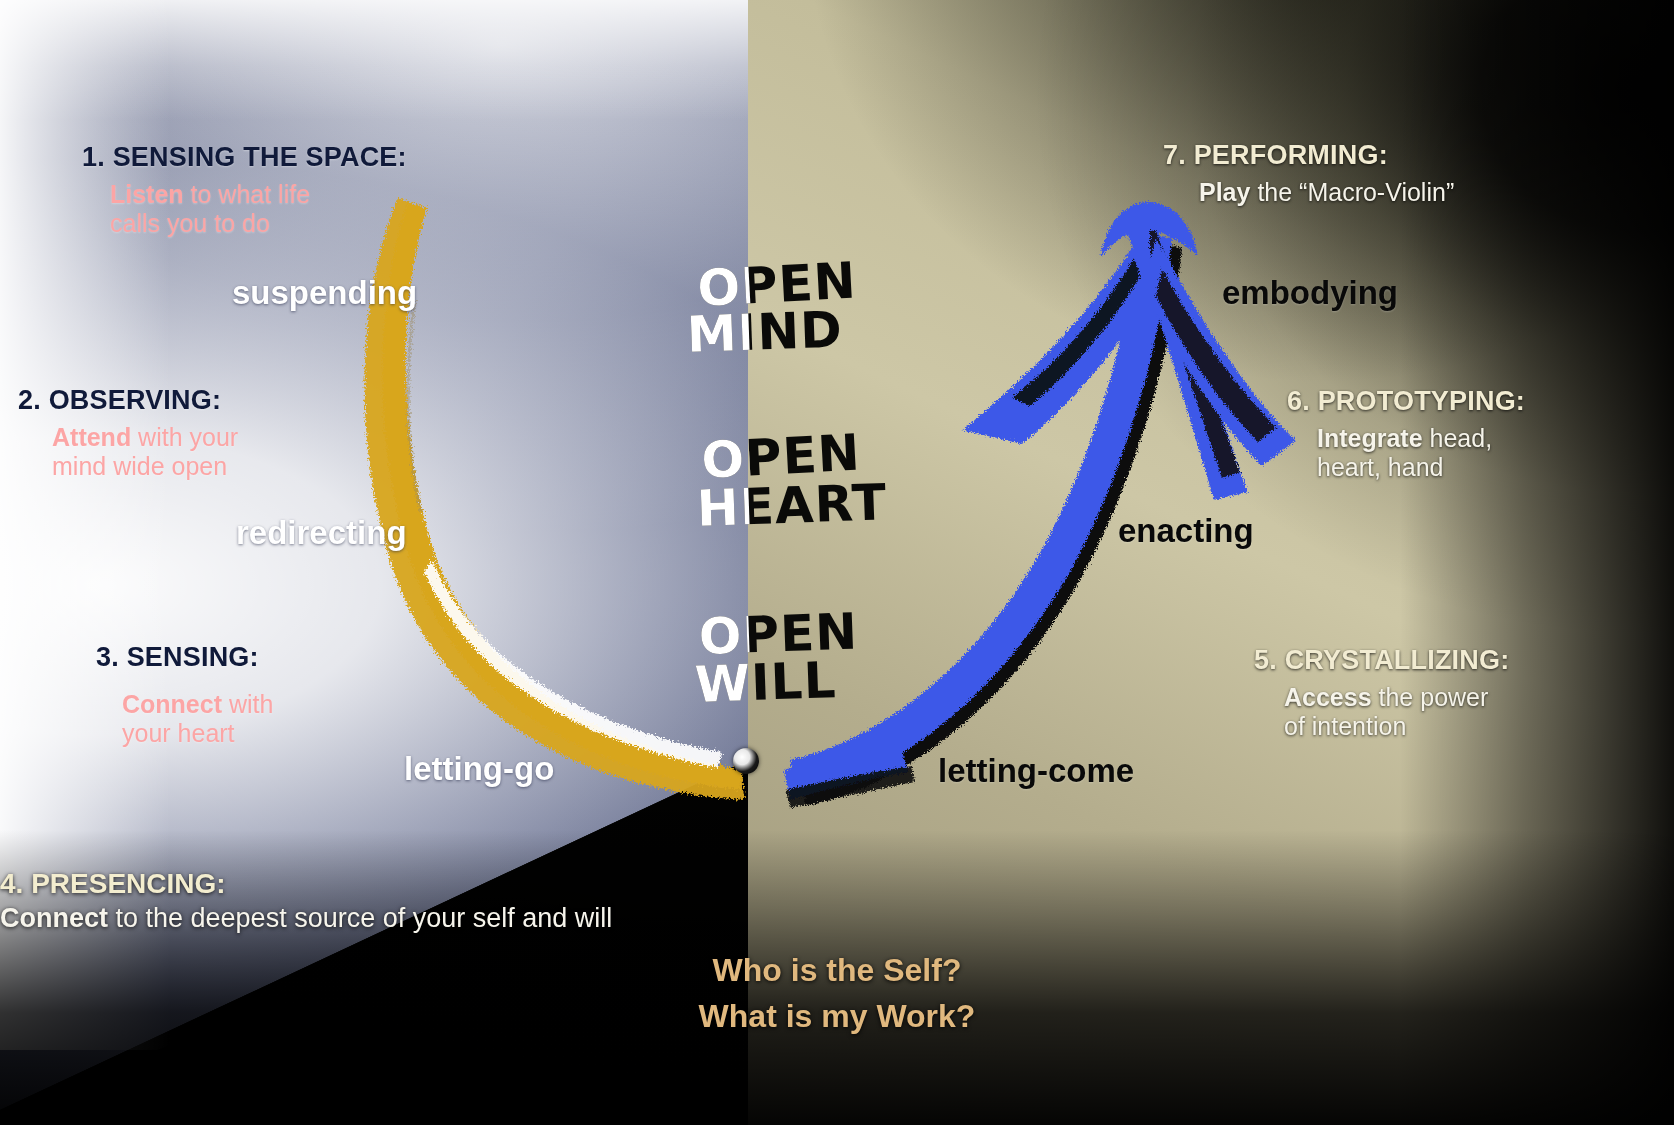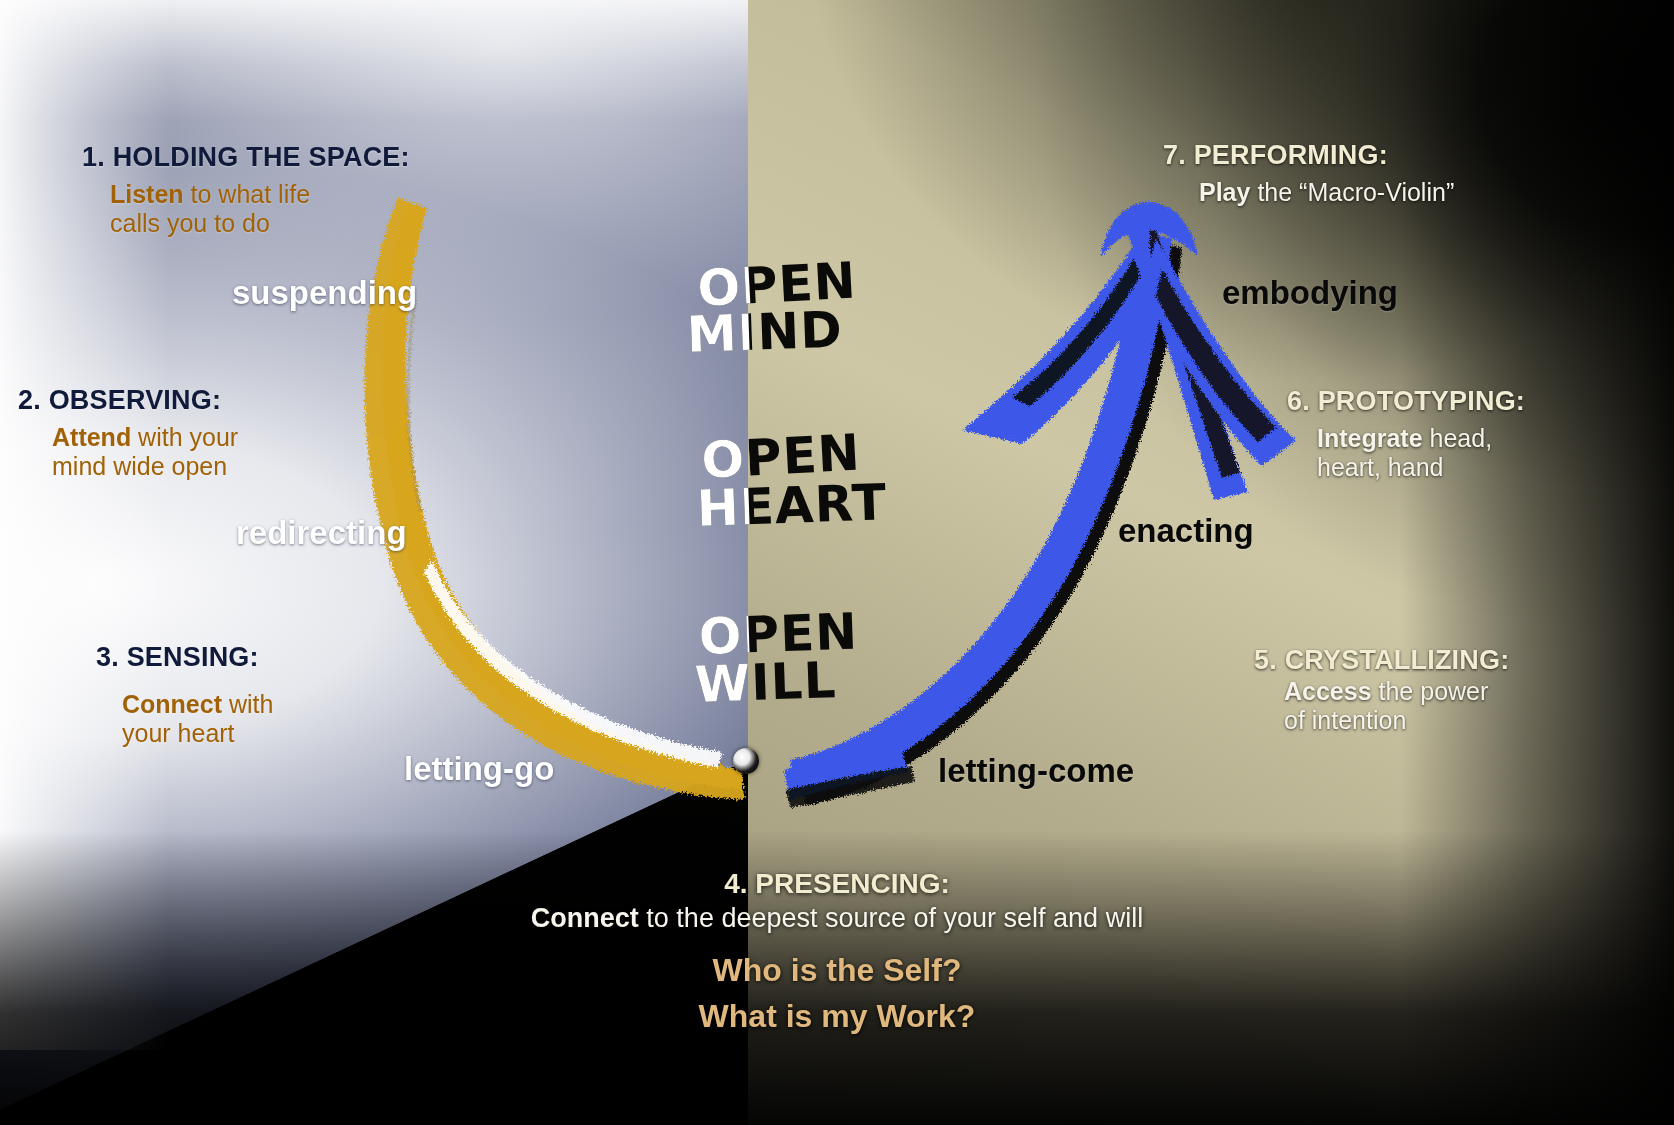--- a/index.html
+++ b/index.html
@@ -65,21 +65,21 @@
   
   .block{position:absolute;line-height:1.18;}
   .step-head{
     font-size:27px;font-weight:bold;letter-spacing:.2px;white-space:nowrap;
   }
   .step-body{font-size:25px;font-weight:normal;}
   .step-body b{font-weight:bold;}
 
   
   .left-head{color:#101a3a;text-shadow:0 1px 2px rgba(255,255,255,.35);}
-  .left-body{color:#a16207;text-shadow:0 1px 2px rgba(255,255,255,.30);}
+  .left-body{color:#fca5a5;text-shadow:0 1px 2px rgba(255,255,255,.30);}
   
   .right-head{color:#f2ecd2;text-shadow:0 1px 3px rgba(0,0,0,.75);}
   .right-body{color:#f6f4ea;text-shadow:0 1px 3px rgba(0,0,0,.75);}
 
   .gerund{
     position:absolute;font-size:33px;font-weight:bold;white-space:nowrap;
   }
   .gerund-white{color:#ffffff;text-shadow:0 1px 3px rgba(20,25,55,.55);margin-left:26px;}
   .gerund-black{color:#090909;text-shadow:0 1px 2px rgba(255,255,255,.20);}
 
@@ -90,21 +90,21 @@
     transform-origin:left top;
   }
   .openword .ow-inner{position:relative;display:inline-block;}
   .openword .ow-base{color:#0a0a08;}
   .openword .ow-clip{
     position:absolute;left:0;top:0;color:#ffffff;
     overflow:hidden;white-space:nowrap;
   }
 
   .presencing{
-    position:absolute;text-align:center;width:1674px;left:0;
+    position:absolute;width:1674px;left:0;
   }
   .presencing .p-head{
     font-size:28px;font-weight:bold;color:#f3edcf;
     text-shadow:0 1px 4px rgba(0,0,0,.85);
   }
   .presencing .p-body{
     font-size:27px;color:#f7f5ec;margin-top:3px;
     text-shadow:0 1px 4px rgba(0,0,0,.85);
   }
   .presencing .p-body b{font-weight:bold;}
@@ -221,21 +221,21 @@
       <path d="M 786 790 C 830 780, 872 772, 912 766 L 914 782
                C 872 790, 828 800, 790 808 Z" fill="#0b0b0b" opacity="0.9"></path>
     </g>
   </svg>
 
   <div class="dot" style="left:733px;top:748px;"></div>
 
   <div class="block" style="left:82px;top:142px;">
     <div class="step-head left-head">
       <span>1.</span>
-      <span>HOLDING THE SPACE:</span>
+      <span>SENSING THE SPACE:</span>
     </div>
     <div class="step-body left-body" style="margin-top:6px;padding-left:28px;">
       <div><b>Listen</b><span> to what life</span></div>
       <div>calls you to do</div>
     </div>
   </div>
 
   <div class="block" style="left:18px;top:385px;">
     <div class="step-head left-head">
       <span>2.</span>
@@ -277,21 +277,21 @@
       <div><b>Integrate</b><span> head,</span></div>
       <div>heart, hand</div>
     </div>
   </div>
 
   <div class="block" style="left:1254px;top:645px;">
     <div class="step-head right-head">
       <span>5.</span>
       <span>CRYSTALLIZING:</span>
     </div>
-    <div class="step-body right-body" style="padding-left:30px;">
+    <div class="step-body right-body" style="margin-top:6px;padding-left:30px;">
       <div><b>Access</b><span> the power</span></div>
       <div>of intention</div>
     </div>
   </div>
 
   <div class="gerund gerund-white" style="left:206px;top:274px;">suspending</div>
   <div class="gerund gerund-white" style="left:210px;top:514px;">redirecting</div>
   <div class="gerund gerund-white" style="left:378px;top:750px;">letting-go</div>
   <div class="gerund gerund-black" style="left:938px;top:752px;">letting-come</div>
   <div class="gerund gerund-black" style="left:1118px;top:512px;">enacting</div>

